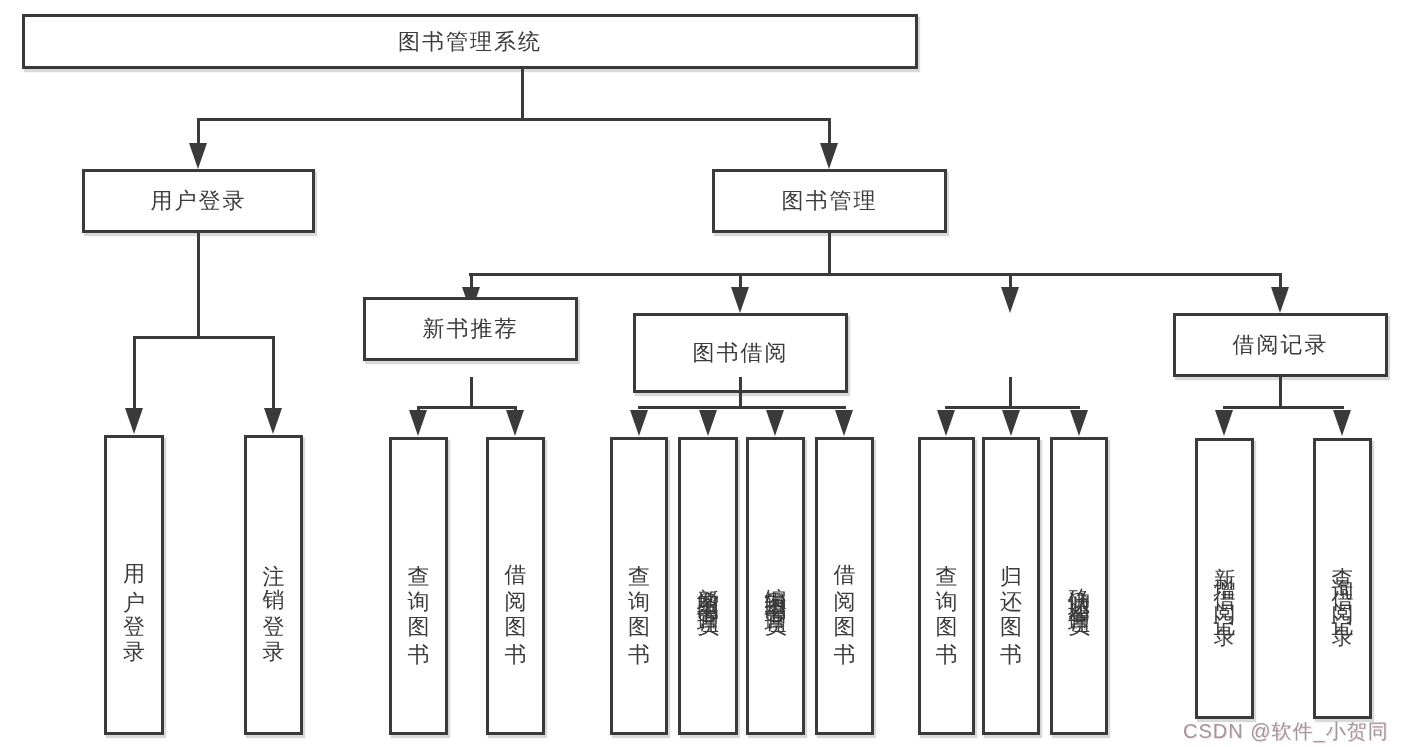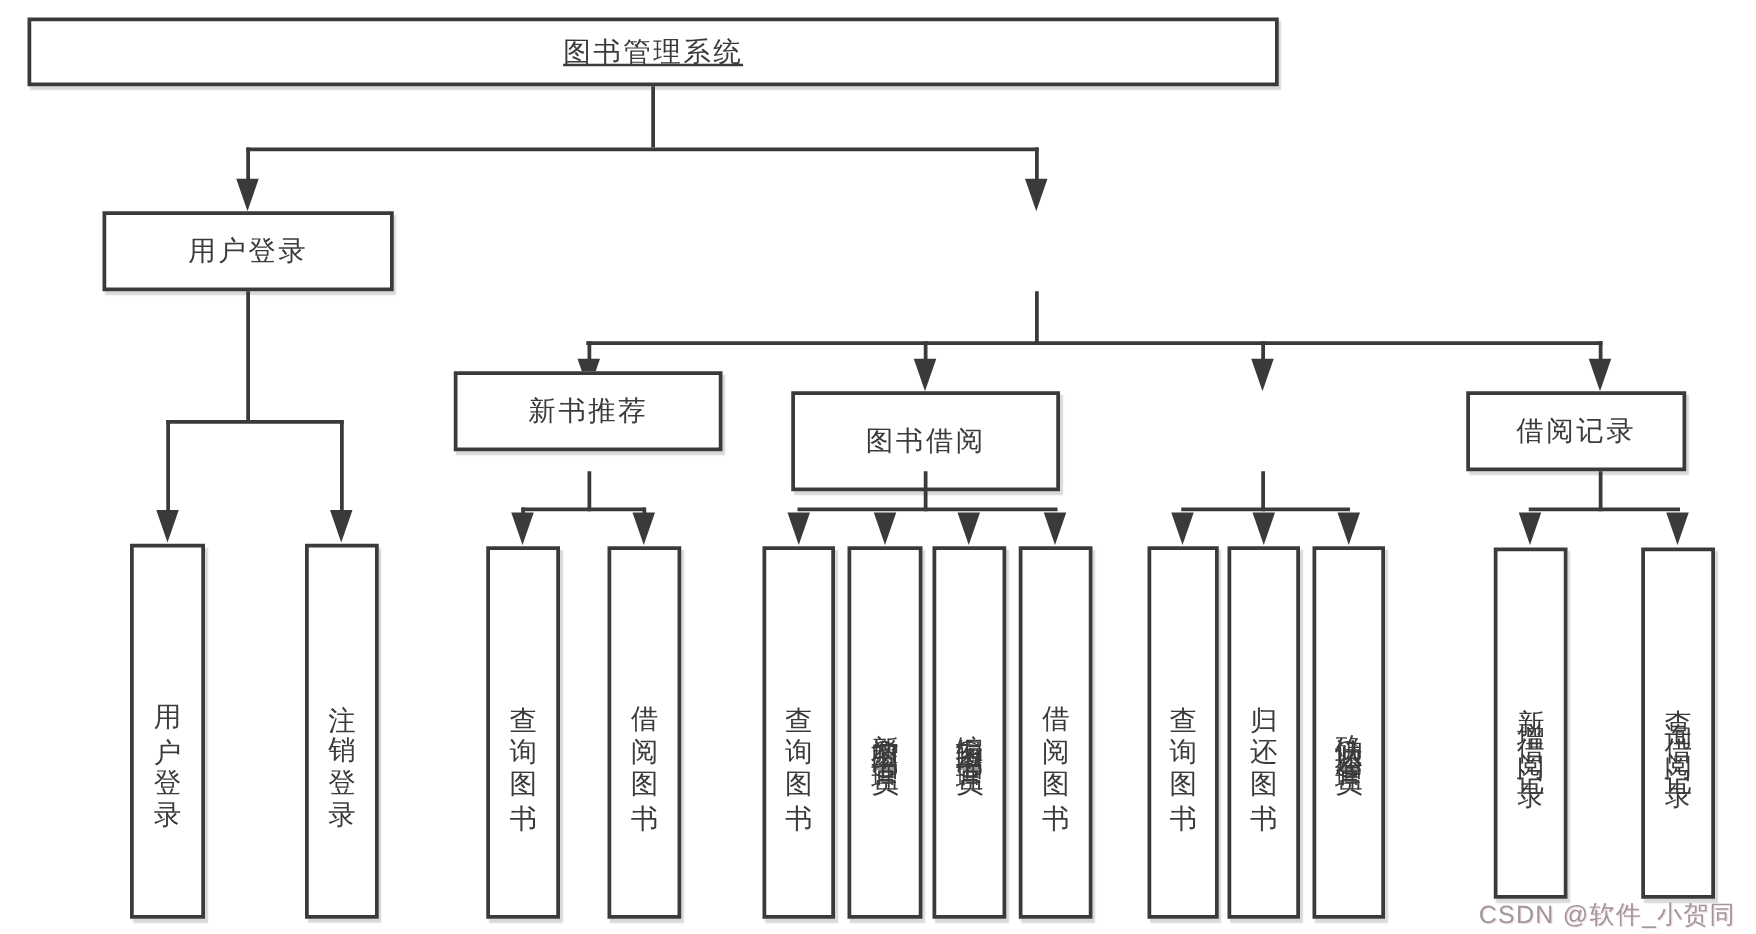--- a/index.html
+++ b/index.html
@@ -49,30 +49,31 @@
     letter-spacing:1px;
     color:#9f979b;
     text-shadow:1px 1px 0 rgba(235,160,185,0.35);
   }
 </style>
 </head>
 <body>
 
 <div id="stage">
 
-  <div class="box" style="left:22px;top:14px;width:1001px;height:55px;text-decoration:underline;">图书管理系统</div>
+  <div class="box" style="left:22px;top:14px;width:896px;height:55px;">图书管理系统</div>
 
   <div class="v-line" style="left:521px;top:69px;height:49px;"></div>
   <div class="h-line" style="left:197px;top:118px;width:634px;"></div>
   <div class="v-line" style="left:197px;top:118px;height:27px;"></div>
   <div class="arrow" style="left:189px;top:143px;"></div>
   <div class="v-line" style="left:828px;top:118px;height:27px;"></div>
   <div class="arrow" style="left:820px;top:143px;"></div>
 
   <div class="box" style="left:82px;top:169px;width:233px;height:64px;">用户登录</div>
+  <div class="box" style="left:712px;top:169px;width:235px;height:64px;">图书管理</div>
 
   <div class="v-line" style="left:197px;top:233px;height:103px;"></div>
   <div class="h-line" style="left:133px;top:336px;width:142px;"></div>
   <div class="v-line" style="left:133px;top:336px;height:74px;"></div>
   <div class="arrow" style="left:125px;top:408px;"></div>
   <div class="v-line" style="left:272px;top:336px;height:74px;"></div>
   <div class="arrow" style="left:264px;top:408px;"></div>
 
   <div class="v-line" style="left:828px;top:233px;height:43px;"></div>
   <div class="h-line" style="left:469px;top:273px;width:813px;"></div>
@@ -80,21 +81,21 @@
   <div class="arrow" style="left:462px;top:287px;"></div>
   <div class="v-line" style="left:739px;top:273px;height:16px;"></div>
   <div class="arrow" style="left:731px;top:287px;"></div>
   <div class="v-line" style="left:1009px;top:273px;height:16px;"></div>
   <div class="arrow" style="left:1001px;top:287px;"></div>
   <div class="v-line" style="left:1279px;top:273px;height:16px;"></div>
   <div class="arrow" style="left:1271px;top:287px;"></div>
 
   <div class="box" style="left:363px;top:297px;width:215px;height:64px;">新书推荐</div>
   <div class="box" style="left:633px;top:313px;width:215px;height:80px;">图书借阅</div>
-  <div class="box" style="left:1173px;top:313px;width:176px;height:64px;">借阅记录</div>
+  <div class="box" style="left:1173px;top:313px;width:215px;height:64px;">借阅记录</div>
 
   <div class="v-line" style="left:470px;top:377px;height:32px;"></div>
   <div class="h-line" style="left:417px;top:406px;width:99px;"></div>
   <div class="v-line" style="left:417px;top:406px;height:6px;"></div>
   <div class="arrow" style="left:409px;top:410px;"></div>
   <div class="v-line" style="left:514px;top:406px;height:6px;"></div>
   <div class="arrow" style="left:506px;top:410px;"></div>
 
   <div class="v-line" style="left:739px;top:377px;height:32px;"></div>
   <div class="h-line" style="left:638px;top:406px;width:208px;"></div>

